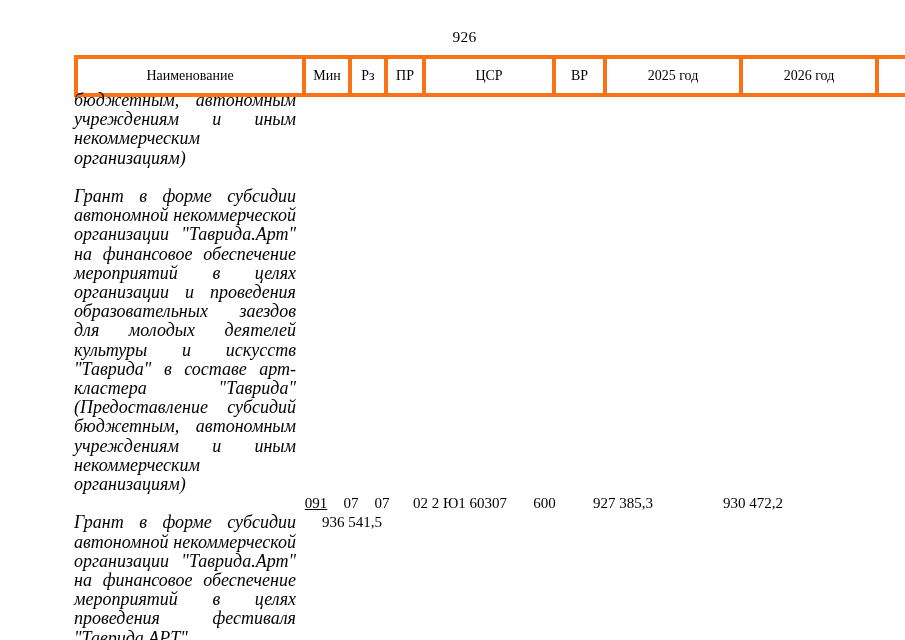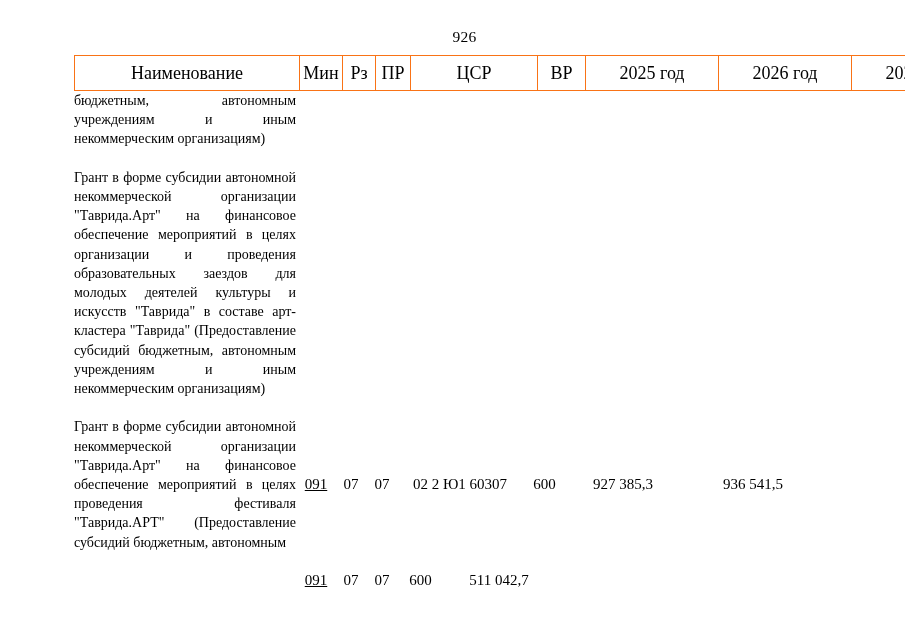--- a/index.html
+++ b/index.html
@@ -36,25 +36,25 @@
   
   .hdr-table {
     position: absolute;
     left: 62px;
     top: 55px;
     width: 783px;
     border-collapse: collapse;
     table-layout: fixed;
   }
   .hdr-table td {
-    border: 1px solid #f97316;
+    border: 4px solid #f97316;
     height: 34px;
     text-align: center;
     vertical-align: middle;
-    font-size: 18px;
+    font-size: 14px;
     padding: 0 1px;
     white-space: nowrap;
   }
 
   
   .body-area {
     position: absolute;
     left: 62px;
     top: 91px;
     width: 783px;
@@ -64,26 +64,27 @@
     width: 783px;
   }
   .row::after {
     content: "";
     display: block;
     clear: both;
   }
   .namecell {
     width: 222px;
     float: left;
-    font-size: 14px;
+    font-size: 18px;
     line-height: 19.2px;
     text-align: justify;
     text-align-last: left;
     -moz-text-align-last: left;
     hyphens: none;
+    font-style: italic;
   }
   .namecell p {
     margin: 0;
     text-align: justify;
     text-align-last: left;
     -moz-text-align-last: left;
   }
   .codecell, .moneycell {
     float: left;
     font-size: 15px;
@@ -147,20 +148,21 @@
       <div class="namecell">
         <p>Грант в форме субсидии автономной некоммерческой организации "Таврида.Арт" на финансовое обеспечение мероприятий в целях организации и проведения образовательных заездов для молодых деятелей культуры и искусств "Таврида" в составе арт-кластера "Таврида" (Предоставление субсидий бюджетным, автономным учреждениям и иным некоммерческим организациям)</p>
       </div>
       <div class="codes-line" style="top:307.2px;">
         <div class="codecell c-min">091</div>
         <div class="codecell c-rz">07</div>
         <div class="codecell c-pr">07</div>
         <div class="codecell c-csr">02 2 Ю1 60307</div>
         <div class="codecell c-vr">600</div>
         <div class="moneycell c-y">927 385,3</div>
+        <div class="moneycell c-y">930 472,2</div>
         <div class="moneycell c-y">936 541,5</div>
       </div>
     </div>
 
     <div class="gap"></div>
 
     <div class="row">
       <div class="namecell">
         <p>Грант в форме субсидии автономной некоммерческой организации "Таврида.Арт" на финансовое обеспечение мероприятий в целях проведения фестиваля "Таврида.АРТ" (Предоставление субсидий бюджетным, автономным</p>
       </div>

